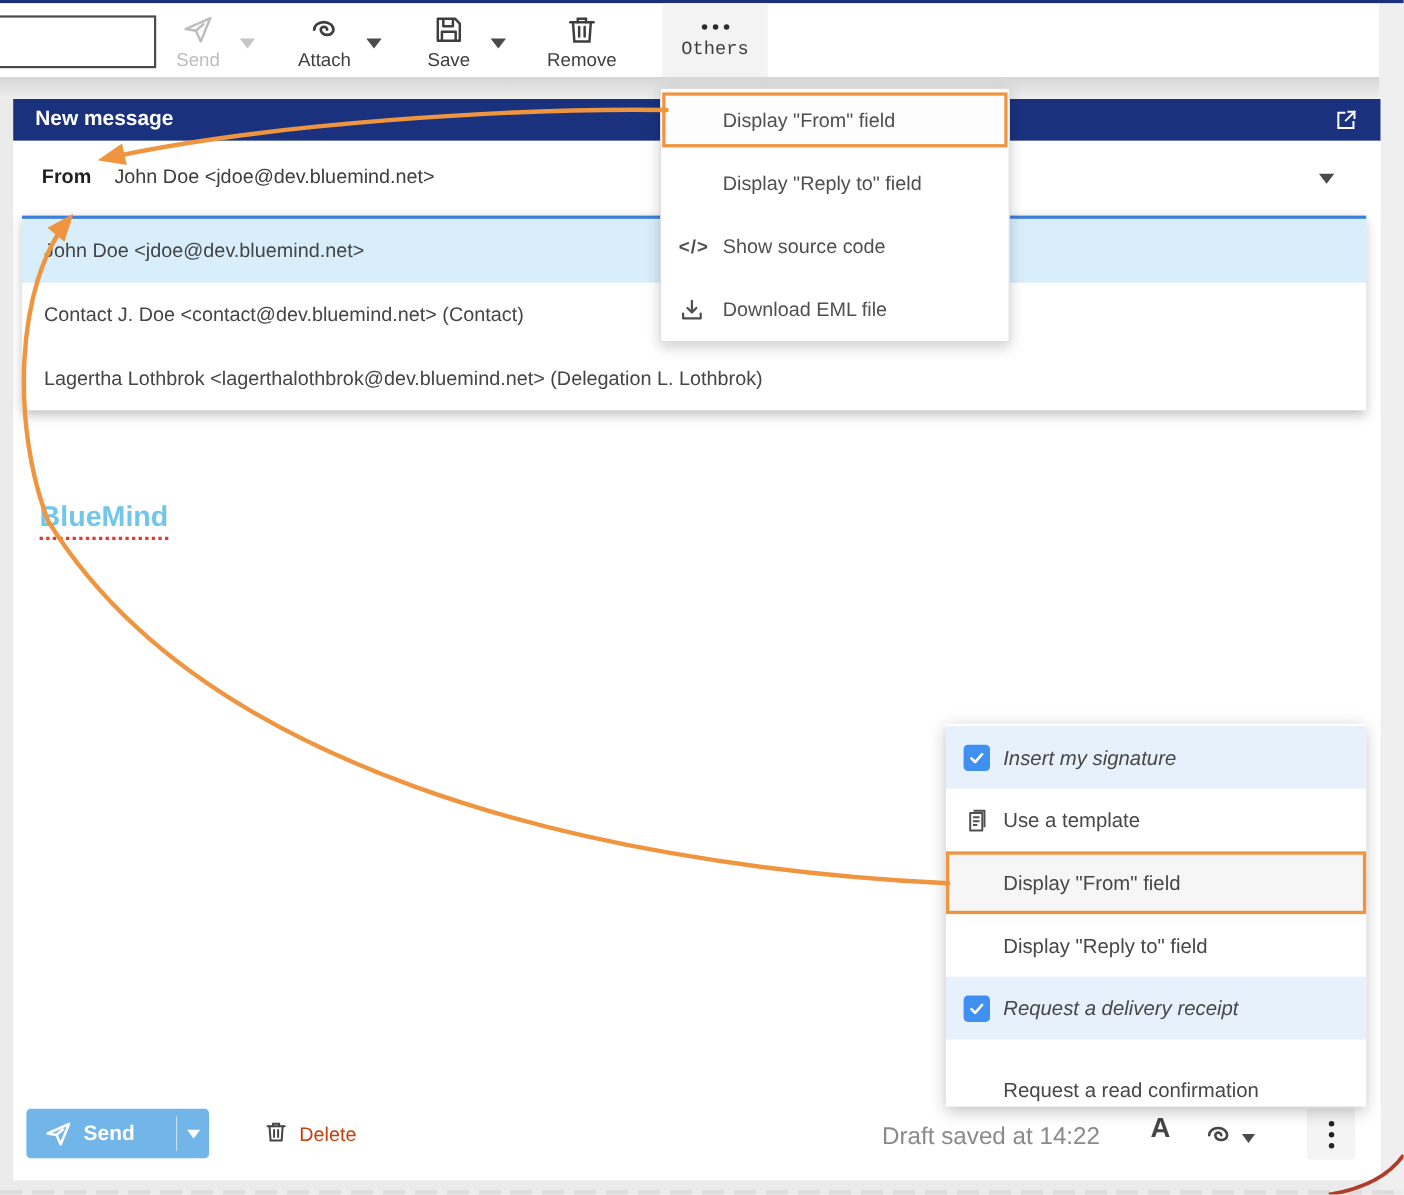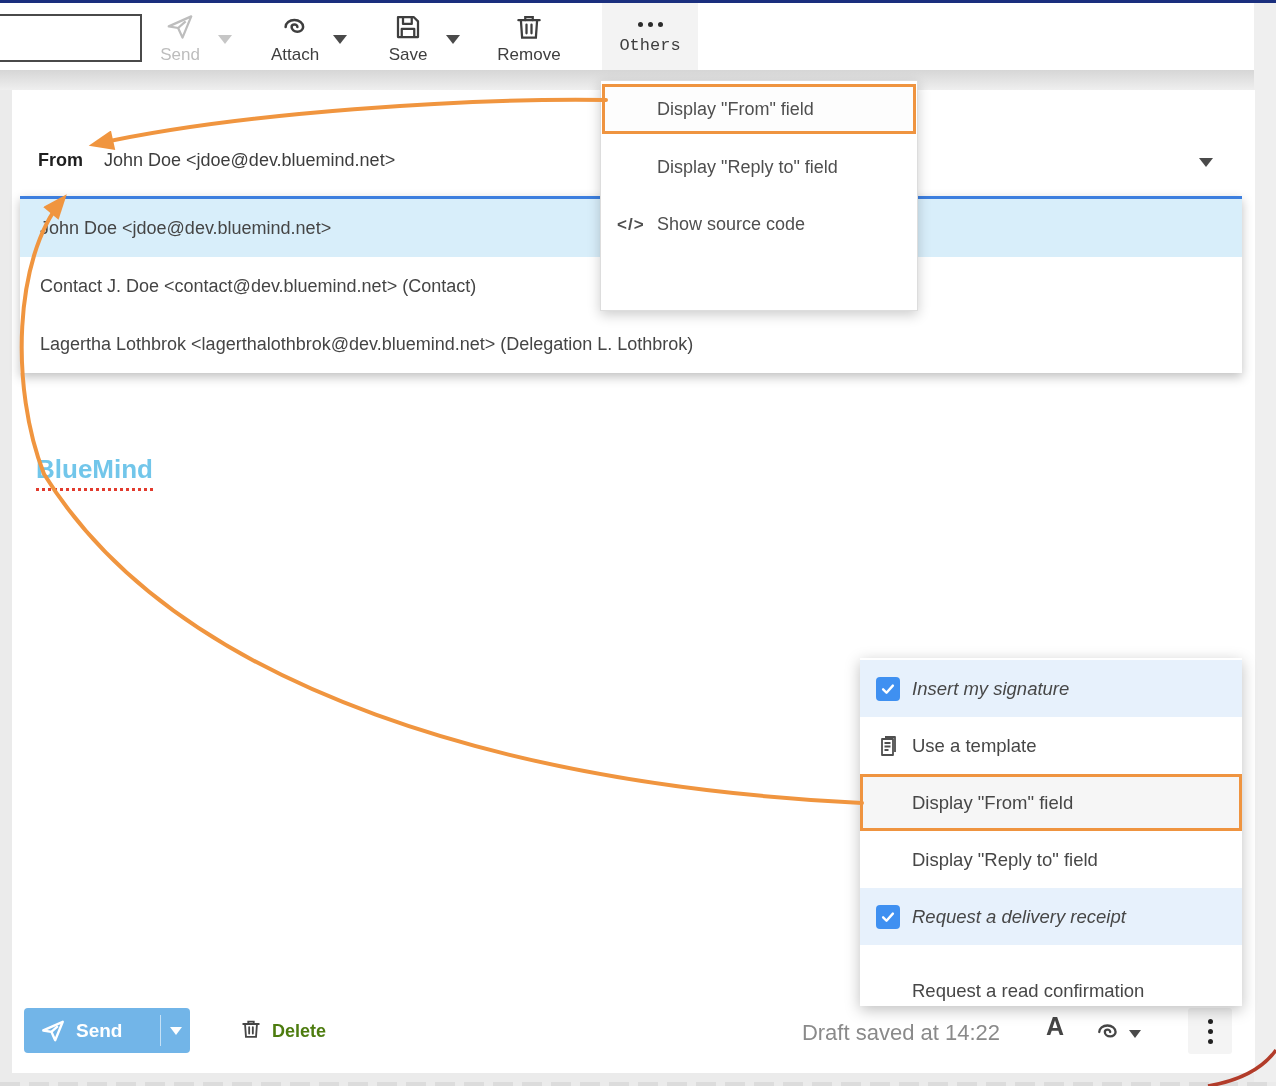--- a/index.html
+++ b/index.html
@@ -53,21 +53,21 @@
   
   .send-btn{position:absolute;left:12px;top:918px;width:166px;height:45px;background:#72b5e8;
             border-radius:4px;display:flex;align-items:center;cursor:pointer;}
   .send-btn .s-lbl{color:#fff;font-weight:700;font-size:19px;margin-left:10px;}
   .send-btn svg{margin-left:16px;}
   .send-div{position:absolute;left:136px;top:7px;bottom:7px;width:1px;background:rgba(255,255,255,.6);}
   .send-caret{position:absolute;left:146px;top:19px;border-left:6px solid transparent;
               border-right:6px solid transparent;border-top:8px solid #fff;width:0;height:0;}
   .delete-btn{position:absolute;left:228px;top:928px;display:flex;align-items:center;gap:10px;
               cursor:pointer;}
-  .delete-btn .d-lbl{font-size:18px;font-weight:700;color:#4d7c0f;}
+  .delete-btn .d-lbl{font-size:18px;font-weight:400;color:#c2410c;}
   .draft{position:absolute;right:255px;top:930px;font-size:22px;color:#8a8a8a;}
   .fmt-a{position:absolute;left:1026px;top:920px;font-size:25px;font-weight:600;color:#454545;
          cursor:pointer;padding:2px 8px;}
   .clip-btn{position:absolute;left:1082px;top:928px;display:flex;align-items:center;gap:7px;cursor:pointer;}
   .clip-btn .caret{border-top-color:#4a4a4a;border-left-width:6px;border-right-width:6px;border-top-width:8px;}
   .kebab{position:absolute;left:1176px;top:918px;width:44px;height:46px;background:#f4f4f4;
          border-radius:3px;display:flex;flex-direction:column;align-items:center;justify-content:center;
          gap:5px;cursor:pointer;}
   .kebab i{width:5px;height:5px;border-radius:50%;background:#222;}
 
@@ -158,20 +158,30 @@
         <i style="width:5px;height:5px;border-radius:50%;background:#2c2c2c;"></i>
         <i style="width:5px;height:5px;border-radius:50%;background:#2c2c2c;"></i>
       </span>
       <span class="lbl" style="margin-top:9px;">Others</span>
     </div>
   </div>
   <div class="toolbar-gap"></div>
   <div class="right-strip"></div>
 
   <div class="win">
+    <div class="win-header">
+      <span class="win-title">New message</span>
+      <span class="ext-link">
+        <svg width="22" height="22" viewBox="0 0 24 24" fill="none" stroke="#ffffff" stroke-width="2" stroke-linecap="square">
+            <path d="M10 5 H4 V20 H19 V14"></path>
+            <path d="M14 4 H20 V10"></path>
+            <path d="M20 4 L11.5 12.5"></path>
+          </svg>
+      </span>
+    </div>
 
     <div class="from-row">
       <span class="from-label">From</span>
       <span class="from-value">John Doe &lt;jdoe@dev.bluemind.net&gt;</span>
       <span class="caret from-caret"></span>
     </div>
 
     <div class="from-dd">
       <div class="dd-item selected">John Doe &lt;jdoe@dev.bluemind.net&gt;</div>
       <div class="dd-item">Contact J. Doe &lt;contact@dev.bluemind.net&gt; (Contact)</div>
@@ -223,20 +233,30 @@
   </div>
 
   <div class="others-menu">
     <div class="om-item hl">Display "From" field</div>
     <div class="om-item" style="top:58px;">Display "Reply to" field</div>
     <div class="om-item" style="top:115px;">
       <span class="om-icon">
           <span class="code-glyph">&lt;/&gt;</span>
         </span>
       <span>Show source code</span>
+    </div>
+    <div class="om-item" style="top:172px;">
+      <span class="om-icon">
+        <svg width="24" height="24" viewBox="0 0 24 24" fill="none" stroke="#4f4f4f" stroke-width="2" stroke-linecap="round" stroke-linejoin="round">
+            <path d="M12 3.5 v10"></path>
+            <path d="M8 10 l4 4 4 -4"></path>
+            <path d="M4 15 v4.5 h16 V15"></path>
+          </svg>
+      </span>
+      <span>Download EML file</span>
     </div>
   </div>
 
   <div class="ctx-menu">
     <div class="cm-item sel" style="top:2px;">
       <span class="cbx">
         <svg width="18" height="18" viewBox="0 0 24 24" fill="none" stroke="#fff" stroke-width="3.2" stroke-linecap="round" stroke-linejoin="round">
             <path d="M5.5 12.5 L10 17 L18.5 7.5"></path>
           </svg>
       </span>

